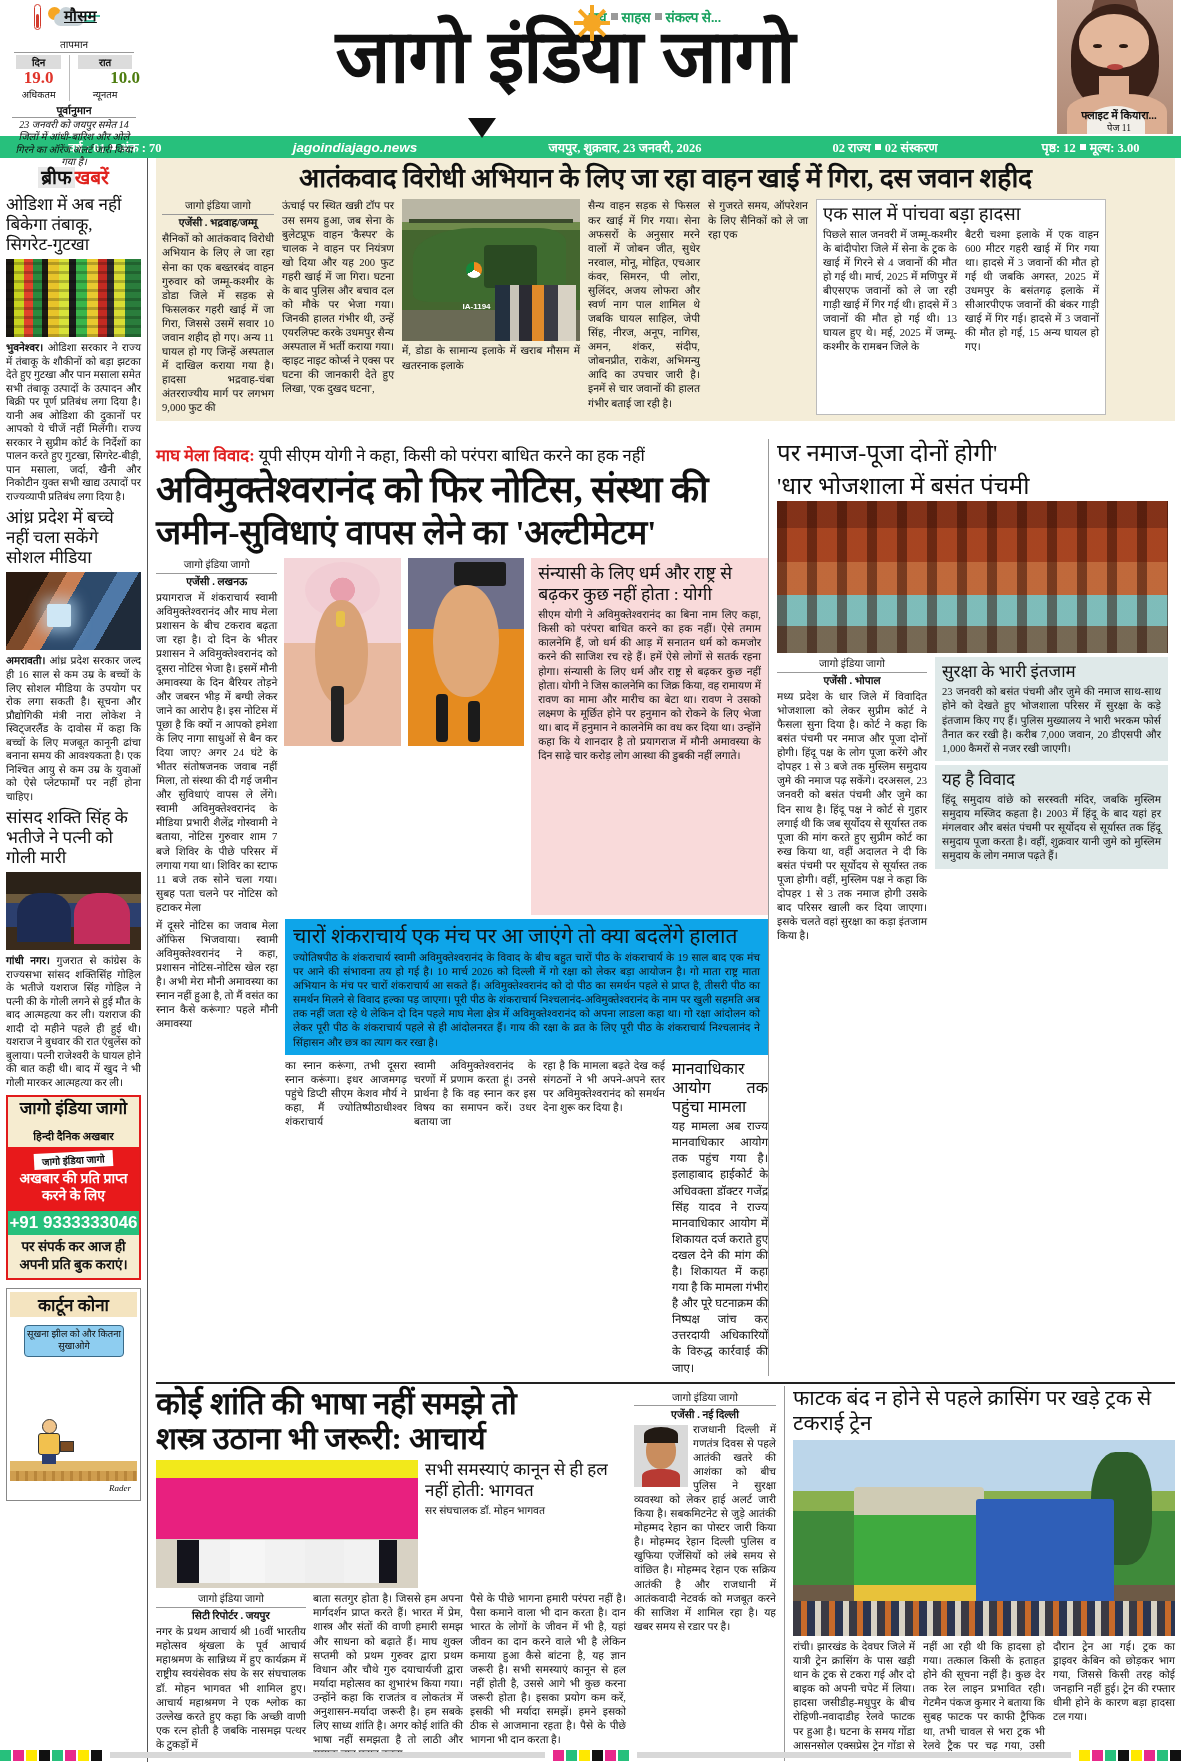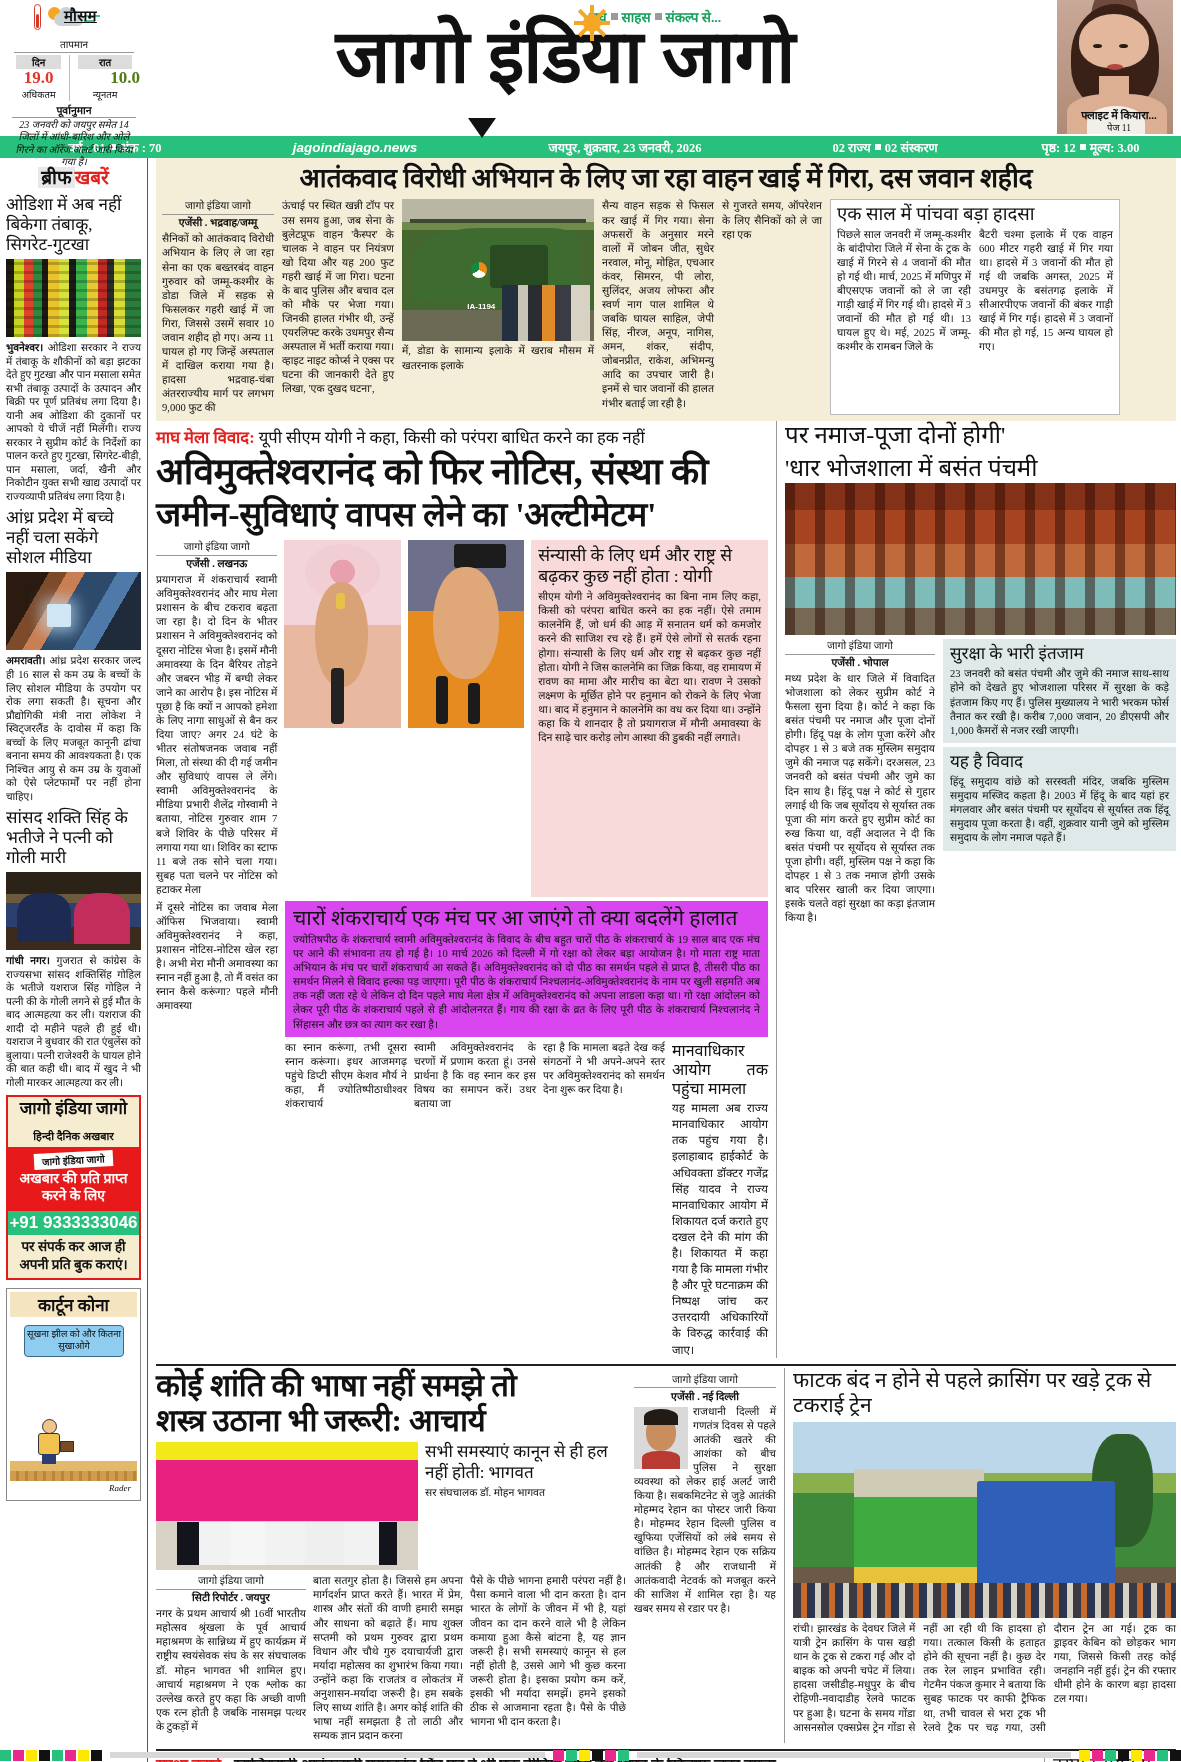--- a/index.html
+++ b/index.html
@@ -138,21 +138,21 @@
   .ph-sadhu .mandala{position:absolute;left:18%;top:2%;width:64%;height:30%;background:radial-gradient(circle,#e8a0ae 0 26%,#f1cdd4 27% 100%);border-radius:50%;}
 
   .ph-yogi{background:linear-gradient(180deg,#6e6f8a 0 38%,#e58b1f 38% 100%);}
   .ph-yogi .face{position:absolute;left:22%;top:14%;width:56%;height:60%;background:#e0a878;border-radius:48%;}
   .ph-yogi .glass{position:absolute;left:40%;top:2%;width:44%;height:13%;background:#1c1c1c;border-radius:3px;}
   .ph-yogi .mic1{position:absolute;left:24%;bottom:2%;width:12px;height:26%;background:#1b1b1b;border-radius:4px;}
   .ph-yogi .mic2{position:absolute;left:52%;bottom:2%;width:12px;height:22%;background:#1b1b1b;border-radius:4px;}
 
   .pinkbox{background:#f9dada;padding:5px 7px;}
   .pinkbox .ttl{font-size:17.5px;line-height:1.2;margin-bottom:3px;}
-  .cyanbox{background:#d946ef;padding:5px 8px;}
+  .cyanbox{background:#0ea5e9;padding:5px 8px;}
   .cyanbox .ttl{font-size:21px;line-height:1.15;margin-bottom:3px;}
   .greybox{background:#dfe9e9;padding:5px 7px;}
   .greybox .ttl{font-size:17px;line-height:1.2;margin-bottom:3px;}
 
   .ph-bhoj{background:linear-gradient(180deg,#7d2d16 0 18%,#a4411f 18% 40%,#c06a3c 40% 62%,#77c7c9 62% 82%,#6e6a58 82% 100%);}
   .ph-bhoj:after{content:"";position:absolute;inset:0;background:repeating-linear-gradient(90deg,rgba(60,20,8,.55) 0 10px,rgba(190,95,50,.1) 10px 30px);}
 
   .ph-bhagwat{background:linear-gradient(180deg,#f2e91b 0 14%,#e8207f 14% 62%,#d8d2c4 62% 100%);}
   .ph-bhagwat:after{content:"";position:absolute;left:8%;bottom:4%;width:84%;height:34%;background:linear-gradient(90deg,#14141c 0 10%,#f2f2f2 10% 24%,#f6f6f6 24% 40%,#f2f2f2 40% 58%,#efefef 58% 76%,#f2f2f2 76% 92%,#14141c 92% 100%);}
 
@@ -316,21 +316,21 @@
       <div class="lead-hl">आतंकवाद विरोधी अभियान के लिए जा रहा वाहन खाई में गिरा, दस जवान शहीद</div>
       <div class="cols">
         <div class="col" style="width:112px">
           <div class="credit">जागो इंडिया जागो</div>
           <div class="credit-b">एजेंसी . भद्रवाह/जम्मू</div>
           <div>सैनिकों को आतंकवाद विरोधी अभियान के लिए ले जा रहा सेना का एक बख्तरबंद वाहन गुरुवार को जम्मू-कश्मीर के डोडा जिले में सड़क से फिसलकर गहरी खाई में जा गिरा, जिससे उसमें सवार 10 जवान शहीद हो गए। अन्य 11 घायल हो गए जिन्हें अस्पताल में दाखिल कराया गया है। हादसा भद्रवाह-चंबा अंतरराज्यीय मार्ग पर लगभग 9,000 फुट की</div>
         </div>
         <div class="col" style="width:112px">
           <div>ऊंचाई पर स्थित खन्नी टॉप पर उस समय हुआ, जब सेना के बुलेटप्रूफ वाहन 'कैस्पर' के चालक ने वाहन पर नियंत्रण खो दिया और यह 200 फुट गहरी खाई में जा गिरा।  घटना के बाद पुलिस और बचाव दल को मौके पर भेजा गया। जिनकी हालत गंभीर थी, उन्हें एयरलिफ्ट करके उधमपुर सैन्य अस्पताल में भर्ती कराया गया। व्हाइट नाइट कोर्प्स ने एक्स पर घटना की जानकारी देते हुए लिखा, 'एक दुखद घटना',</div>
         </div>
-        <div class="col" style="width:192px">
+        <div class="col" style="width:178px">
           <div class="photo ph-heli" style="height:142px;margin-bottom:3px">
             <span class="rotor"></span>
               <span class="hbody"></span>
               <span class="hwin"></span>
               <span class="rond"></span>
             <span class="tail">IA-1194</span>
               <span class="ppl"></span>
           </div>
           <div>में, डोडा के सामान्य इलाके में खराब मौसम में खतरनाक इलाके</div>
         </div>
@@ -343,21 +343,21 @@
         <div class="box-white" style="width:290px">
           <div class="box-hd">एक साल में पांचवा बड़ा हादसा</div>
           <div class="cols">
             <div class="col" style="flex:1">पिछले साल जनवरी में जम्मू-कश्मीर के बांदीपोरा जिले में सेना के ट्रक के खाई में गिरने से 4 जवानों की मौत हो गई थी। मार्च, 2025 में मणिपुर में बीएसएफ जवानों को ले जा रही गाड़ी खाई में गिर गई थी। हादसे में 3 जवानों की मौत हो गई थी। 13 घायल हुए थे। मई, 2025 में जम्मू-कश्मीर के रामबन जिले के</div>
             <div class="col" style="flex:1">बैटरी चश्मा इलाके में एक वाहन 600 मीटर गहरी खाई में गिर गया था। हादसे में 3 जवानों की मौत हो गई थी जबकि  अगस्त, 2025 में उधमपुर के बसंतगढ़ इलाके में सीआरपीएफ जवानों की बंकर गाड़ी खाई में गिर गई। हादसे में 3 जवानों की मौत हो गई, 15 अन्य घायल हो गए।</div>
           </div>
         </div>
       </div>
     </div>
 
-    <div style="display:flex;gap:8px;margin-top:0">
+    <div style="display:flex;margin-top:18px">
 
       <div style="width:612px">
         <div class="kicker"><b>माघ मेला विवाद:</b><span> यूपी सीएम योगी ने कहा, किसी को परंपरा बाधित करने का हक नहीं</span></div>
         <div class="mega">अविमुक्तेश्वरानंद को फिर नोटिस, संस्था की</div>
         <div class="mega2">जमीन-सुविधाएं वापस लेने का 'अल्टीमेटम'</div>
 
         <div style="display:flex;gap:7px;margin-top:5px">
           <div class="col" style="width:122px">
             <div class="credit">जागो इंडिया जागो</div>
             <div class="credit-b">एजेंसी . लखनऊ</div>

